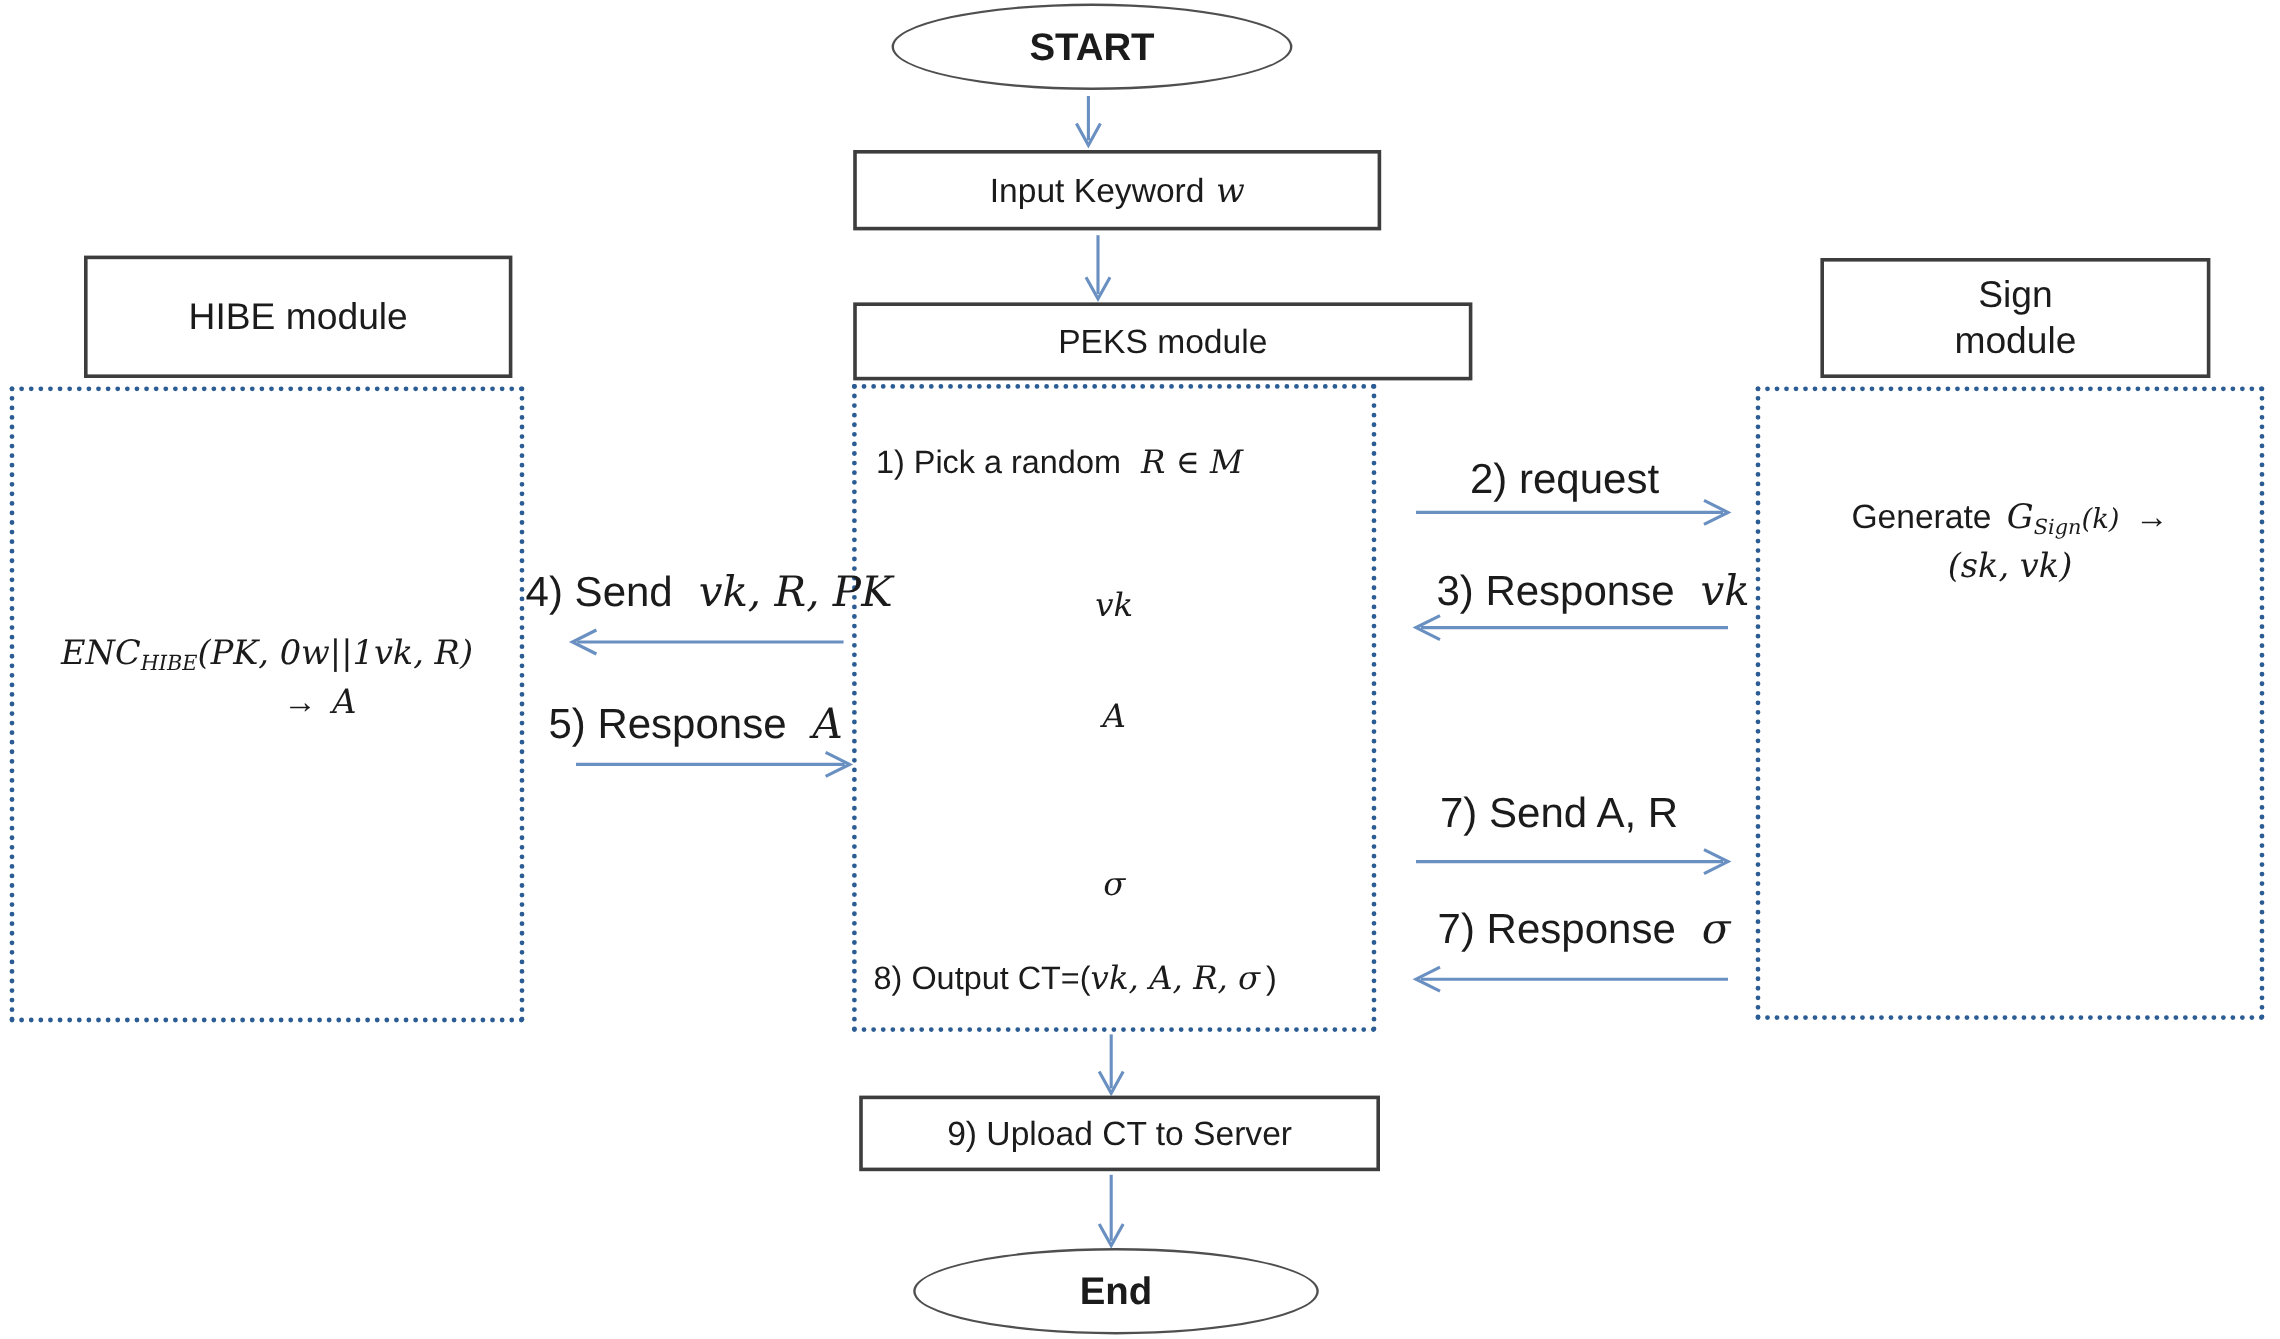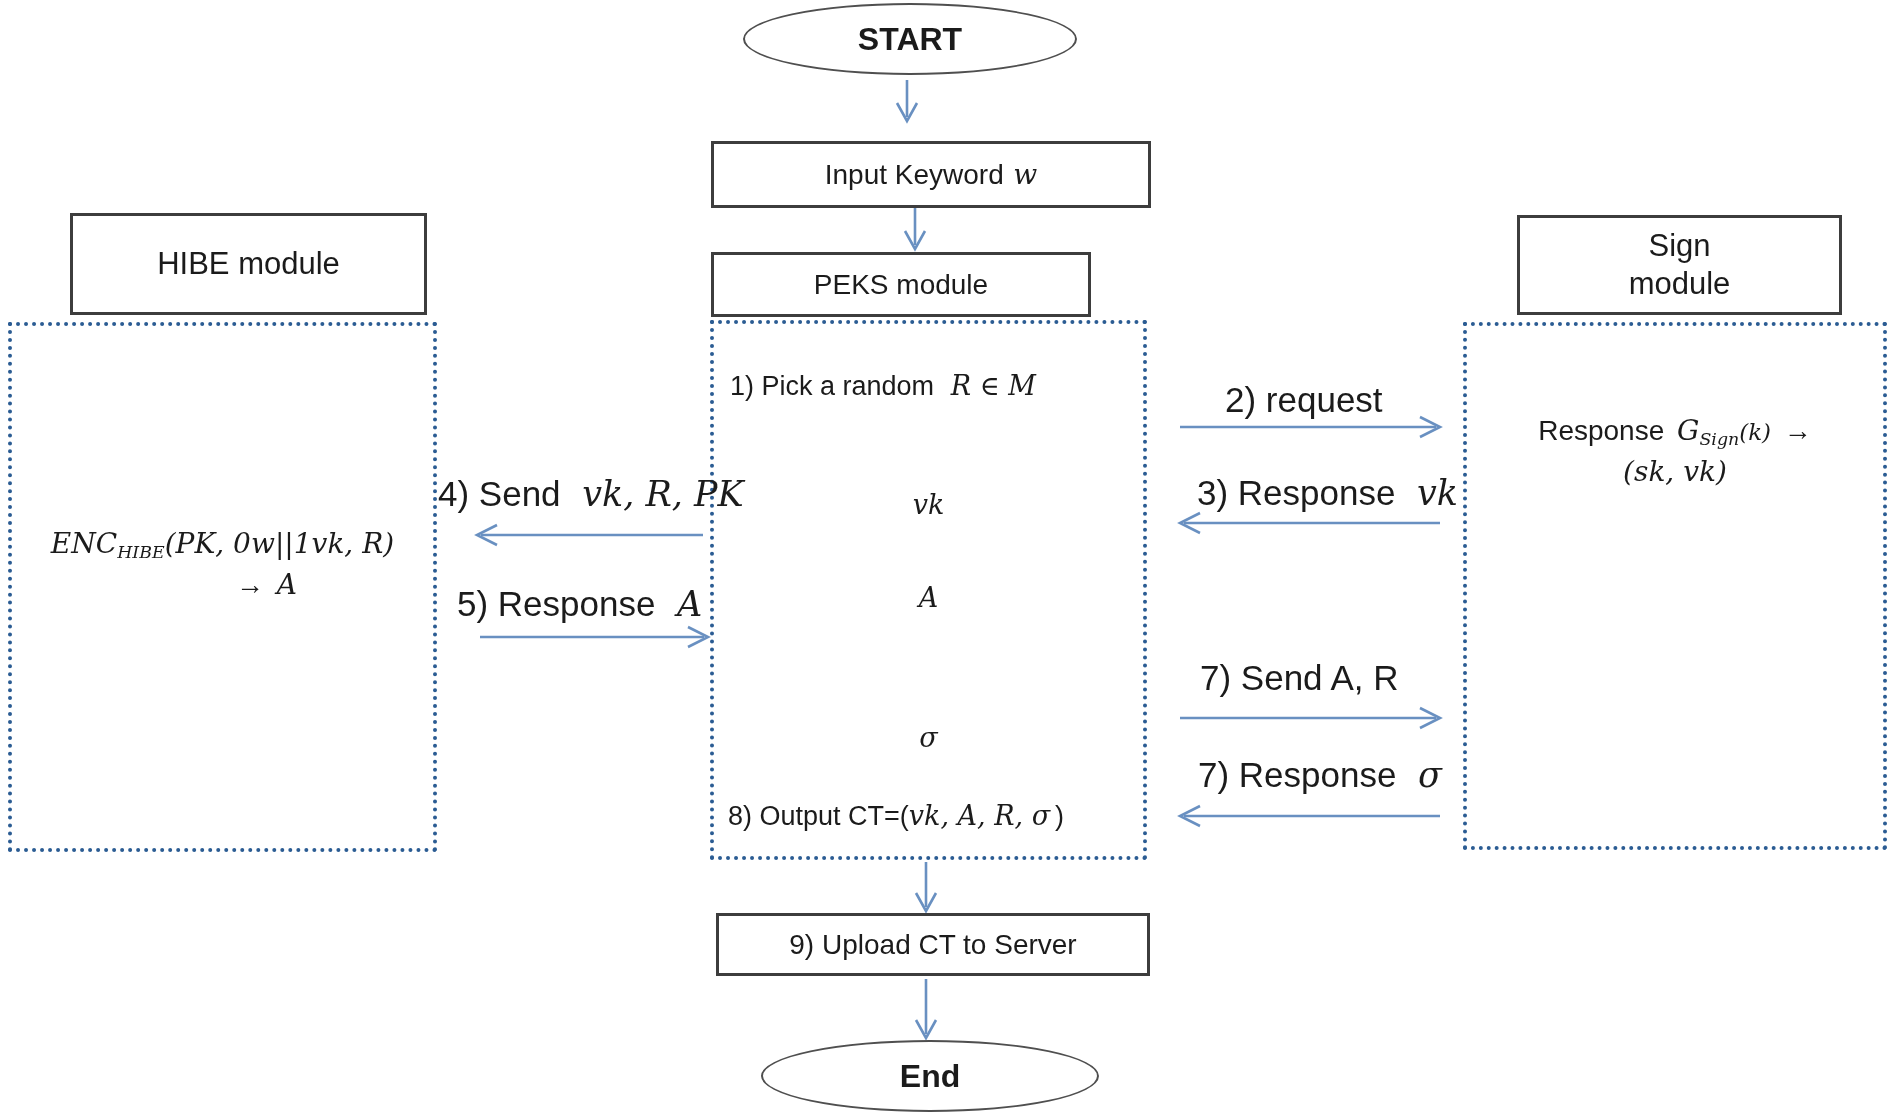--- a/index.html
+++ b/index.html
@@ -92,26 +92,26 @@
     <g>
       <line x1="926" y1="979" x2="926" y2="1034"></line>
       <polyline points="916,1020 926,1038 936,1020"></polyline>
     </g>
   </svg>
 
   <div class="oval" style="left:743px;top:3px;width:334px;height:72px;">
     <span>START</span>
   </div>
 
-  <div class="solid-box mid-title" style="left:711px;top:125px;width:440px;height:67px;margin-top:16px;">
+  <div class="solid-box mid-title" style="left:711px;top:125px;width:440px;height:67px;">
     <span>Input Keyword</span>
     <span class="m sp-l">w</span>
   </div>
 
-  <div class="solid-box mid-title" style="left:711px;top:252px;width:380px;height:65px;">
+  <div class="solid-box mid-title" style="left:711px;top:252px;width:516px;height:65px;">
     <span>PEKS module</span>
   </div>
 
   <div class="dotted-box" style="left:710px;top:320px;width:437px;height:540px;">
     <div class="inner" style="left:16px;top:46px;">
       <span>1) Pick a random</span>
       <span class="m sp-l">R ∈ M</span>
     </div>
     <div class="inner center m" style="top:165px;">vk</div>
     <div class="inner center m" style="top:258px;">A</div>
@@ -140,21 +140,21 @@
   <div class="solid-box module-title" style="left:1517px;top:215px;width:325px;height:100px;">
     <div>
       <div>Sign</div>
       <div>module</div>
     </div>
   </div>
 
   <div class="dotted-box" style="left:1463px;top:322px;width:424px;height:528px;">
     <div class="inner center formula" style="top:85px;white-space:normal;">
       <div>
-        <span>Response</span>
+        <span>Generate</span>
         <span class="m sp-s">G</span><span class="msub">Sign</span><span class="msmall">(k)</span>
         <span class="sp-s">→</span>
       </div>
       <div>
         <span class="m">(sk, vk)</span>
       </div>
     </div>
   </div>
 
   <div class="edge-label" style="left:1225px;top:380px;">

